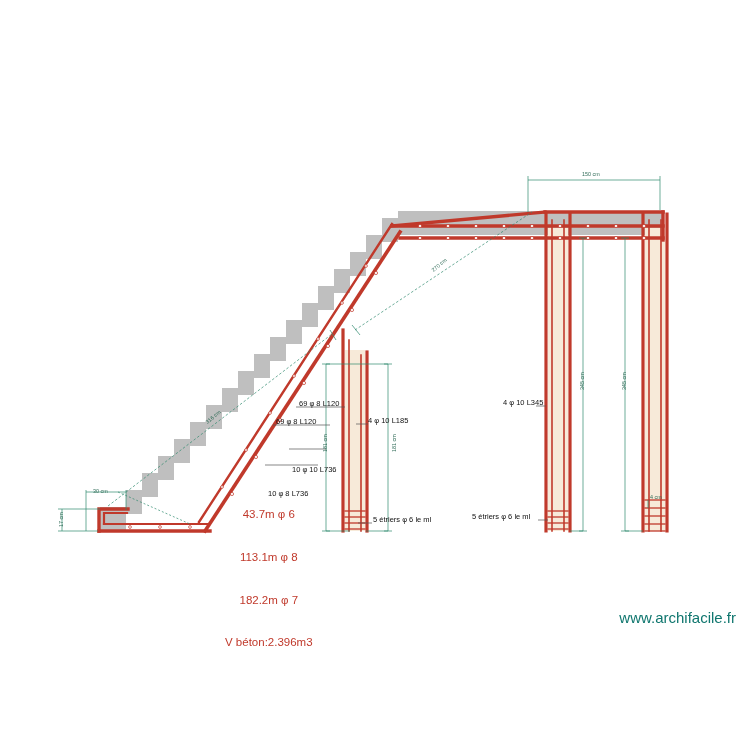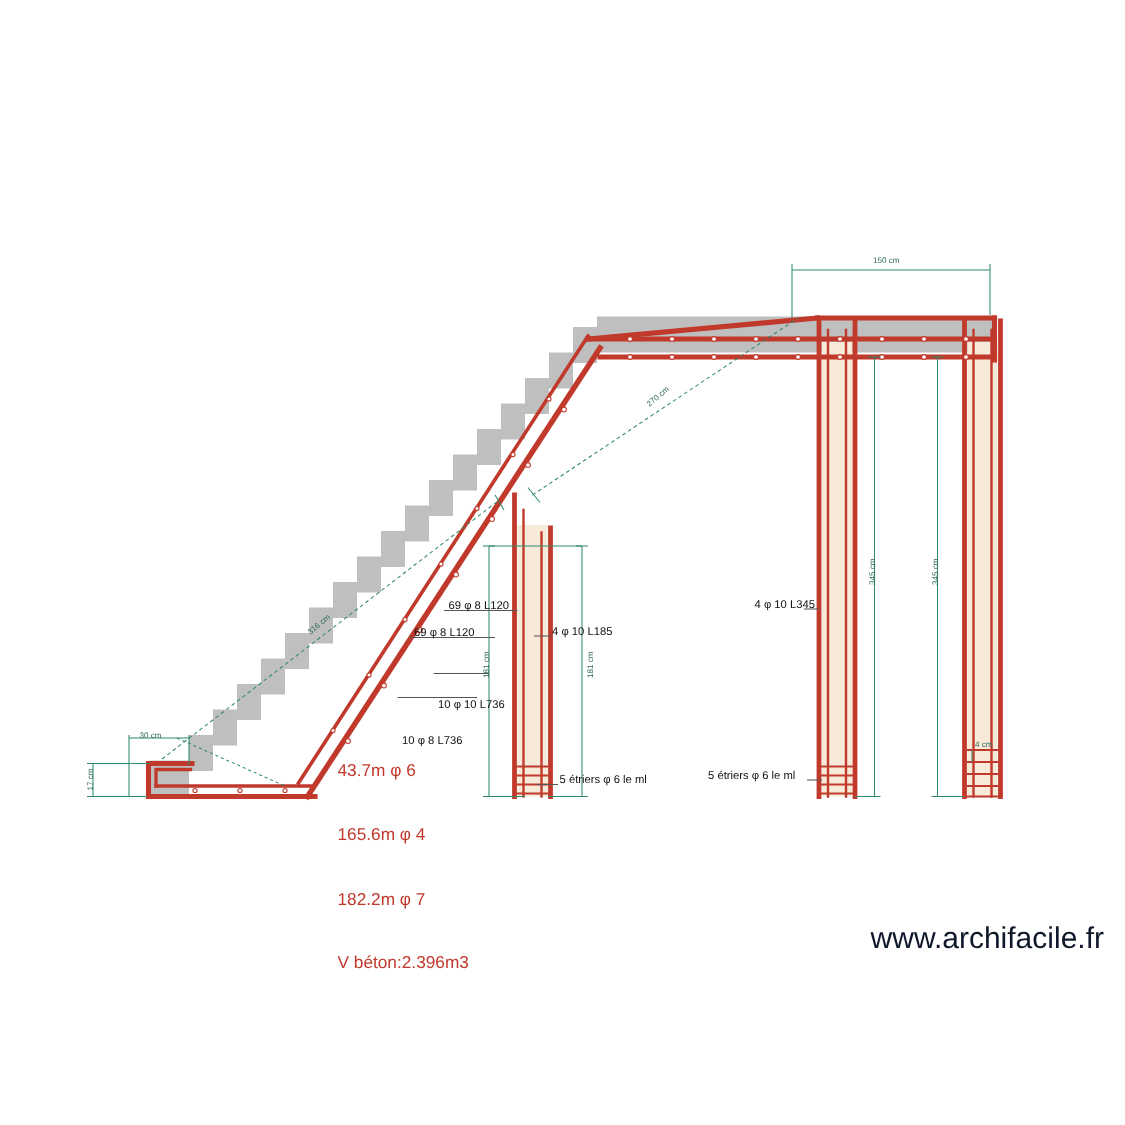--- a/index.html
+++ b/index.html
@@ -44,23 +44,23 @@
     position: absolute;
     color: #c0392b;
     font-size: 11.5px;
     line-height: 14.2px;
     white-space: pre;
     font-family: "Liberation Sans", sans-serif;
   }
   .watermark {
     position: absolute;
     right: 14px;
-    bottom: 112px;
-    font-size: 20px;
-    color: #0f172a;
+    bottom: 124px;
+    font-size: 15px;
+    color: #0f766e;
     font-family: "Liberation Sans", sans-serif;
   }
 </style>
 </head>
 <body>
 
 <div id="stage">
 
   <svg id="drawing" viewBox="0 0 750 750">
     <defs>
@@ -299,22 +299,22 @@
   <div class="lbl lbl-dim-v" style="left:323px; top:452px; transform:rotate(-90deg); transform-origin:left top;">181 cm</div>
 
   <div class="lbl lbl-dim-v" style="left:392px; top:452px; transform:rotate(-90deg); transform-origin:left top;">181 cm</div>
 
   <div class="lbl lbl-dim-v" style="left:580px; top:390px; transform:rotate(-90deg); transform-origin:left top;">345 cm</div>
 
   <div class="lbl lbl-dim-v" style="left:622px; top:390px; transform:rotate(-90deg); transform-origin:left top;">345 cm</div>
 
   <div class="lbl lbl-dim" style="left:650px; top:495px;">4 cm</div>
 
-  <div class="red-summary" style="left:225px; top:479px;">
+  <div class="red-summary" style="left:225px; top:479px;text-align:center;">
     <div>43.7m φ 6</div>
-    <div>165.6m φ 4</div>
+    <div>113.1m φ 8</div>
     <div>182.2m φ 7</div>
     <div>V béton:2.396m3</div>
   </div>
 
   <div class="watermark">www.archifacile.fr</div>
 
 </div>
 
 </body></html>

